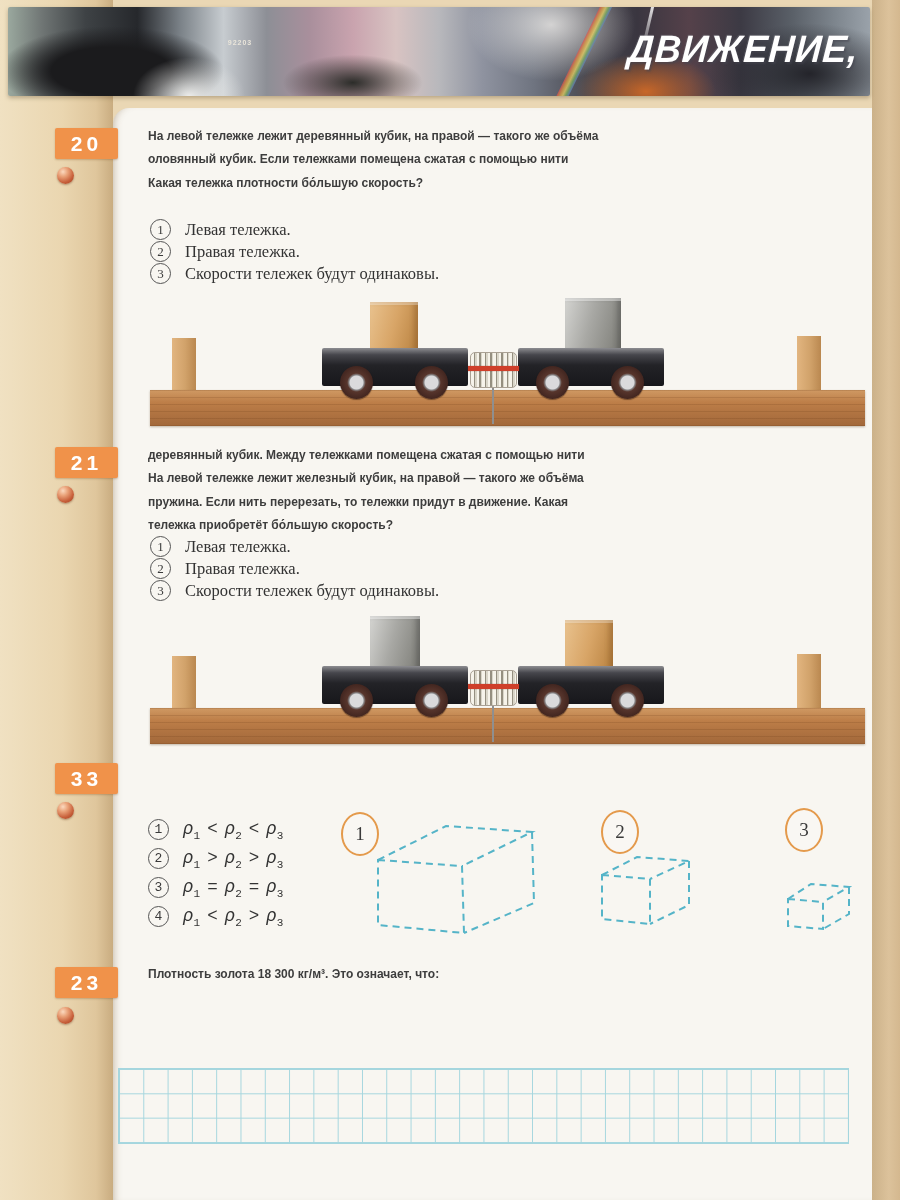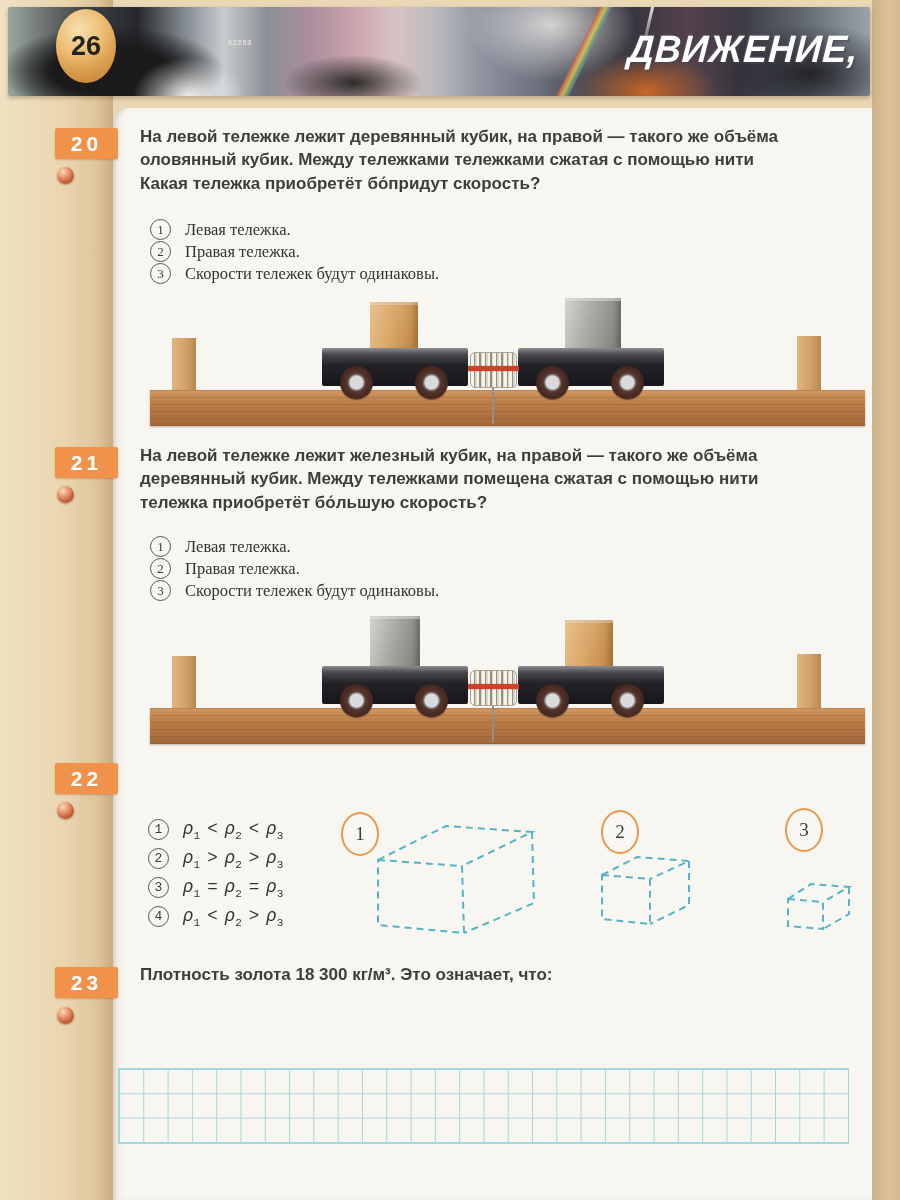--- a/index.html
+++ b/index.html
@@ -49,21 +49,21 @@
   .page-num{font-size:27px;font-weight:bold;color:#232323;}
 
   
   .q{position:absolute;left:0;width:900px;}
   .qbadge{position:absolute;left:55px;top:0;width:63px;height:31px;background:#f0924a;
     border-radius:2px;color:#ffffff;font-weight:bold;font-size:21px;letter-spacing:4px;
     text-align:center;line-height:31px;box-shadow:0 1px 2px rgba(120,70,20,.3);}
   .qball{position:absolute;left:57px;top:39px;width:17px;height:17px;border-radius:50%;
     background:radial-gradient(circle at 35% 28%,#fbd9bf 0%,#e9a178 30%,#c75f3a 65%,#9a3b20 100%);
     box-shadow:0 1px 2px rgba(90,40,10,.4);}
-  .qtext{position:absolute;left:140px;top:-3px;width:712px;font-weight:bold;font-size:17px;
+  .qtext{position:absolute;left:148px;top:-3px;width:712px;font-weight:bold;font-size:12px;
     line-height:23.3px;color:#3d3d3d;}
   .qtext div{white-space:nowrap;}
   .opts{position:absolute;left:150px;font-family:"Liberation Serif",serif;font-size:16.5px;
     color:#333333;}
   .opt{height:22px;line-height:22px;white-space:nowrap;}
   .cnum{display:inline-block;width:19px;height:19px;border:1px solid #555555;border-radius:50%;
     text-align:center;line-height:19px;font-size:13px;margin-right:14px;vertical-align:1px;
     color:#3a3a3a;}
   .frow{height:29px;line-height:29px;font-size:17.5px;}
   .rho{font-style:italic;}
@@ -120,31 +120,28 @@
   <div class="margin-left"></div>
   <div class="margin-right"></div>
   <div class="panel"></div>
 
   <div class="header-photo">
     <div class="hp-rainbow"></div>
     <div class="hp-lightning"></div>
     <div class="hp-loco-number">92203</div>
     <div class="hdr-title">ДВИЖЕНИЕ,</div>
   </div>
-  <div class="page-ball">
-    <span class="page-num">26</span>
-  </div>
 
   <section class="q" style="top:128px">
     <div class="qbadge">20</div>
     <div class="qball"></div>
     <div class="qtext">
       <div>На левой тележке лежит деревянный кубик, на правой — такого же объёма</div>
-      <div>оловянный кубик. Между тележками тележками сжатая с помощью нити</div>
-      <div>Какая тележка приобретёт бо́придут скорость?</div>
+      <div>оловянный кубик. Если тележками помещена сжатая с помощью нити</div>
+      <div>Какая тележка плотности бо́льшую скорость?</div>
     </div>
     <div class="opts" style="top:91px">
       <div class="opt">
         <span class="cnum">1</span><span>Левая тележка.</span>
       </div>
       <div class="opt">
         <span class="cnum">2</span><span>Правая тележка.</span>
       </div>
       <div class="opt">
         <span class="cnum">3</span><span>Скорости тележек будут одинаковы.</span>
@@ -166,22 +163,23 @@
       <div class="spring">
         <div class="springband"></div>
       </div>
     </div>
   </section>
 
   <section class="q" style="top:447px">
     <div class="qbadge">21</div>
     <div class="qball"></div>
     <div class="qtext">
+      <div>деревянный кубик. Между тележками помещена сжатая с помощью нити</div>
       <div>На левой тележке лежит железный кубик, на правой — такого же объёма</div>
-      <div>деревянный кубик. Между тележками помещена сжатая с помощью нити</div>
+      <div>пружина. Если нить перерезать, то тележки придут в движение. Какая</div>
       <div>тележка приобретёт бо́льшую скорость?</div>
     </div>
     <div class="opts" style="top:89px">
       <div class="opt">
         <span class="cnum">1</span><span>Левая тележка.</span>
       </div>
       <div class="opt">
         <span class="cnum">2</span><span>Правая тележка.</span>
       </div>
       <div class="opt">
@@ -201,21 +199,21 @@
       <div class="wheel" style="left:265px"></div>
       <div class="wheel" style="left:386px"></div>
       <div class="wheel" style="left:461px"></div>
       <div class="spring">
         <div class="springband"></div>
       </div>
     </div>
   </section>
 
   <section class="q" style="top:763px">
-    <div class="qbadge">22</div>
+    <div class="qbadge">33</div>
     <div class="qball"></div>
     <div class="qtext" style="top:-1px">
     </div>
     <div class="opts" style="top:52px;left:148px;font-family:Liberation Mono, monospace">
       <div class="frow">
         <span class="cnum">1</span><span class="rho">ρ</span><sub class="fsub">1</sub><span class="fop">&lt;</span><span class="rho">ρ</span><sub class="fsub">2</sub><span class="fop">&lt;</span><span class="rho">ρ</span><sub class="fsub">3</sub>
       </div>
       <div class="frow">
         <span class="cnum">2</span><span class="rho">ρ</span><sub class="fsub">1</sub><span class="fop">&gt;</span><span class="rho">ρ</span><sub class="fsub">2</sub><span class="fop">&gt;</span><span class="rho">ρ</span><sub class="fsub">3</sub>
       </div>

